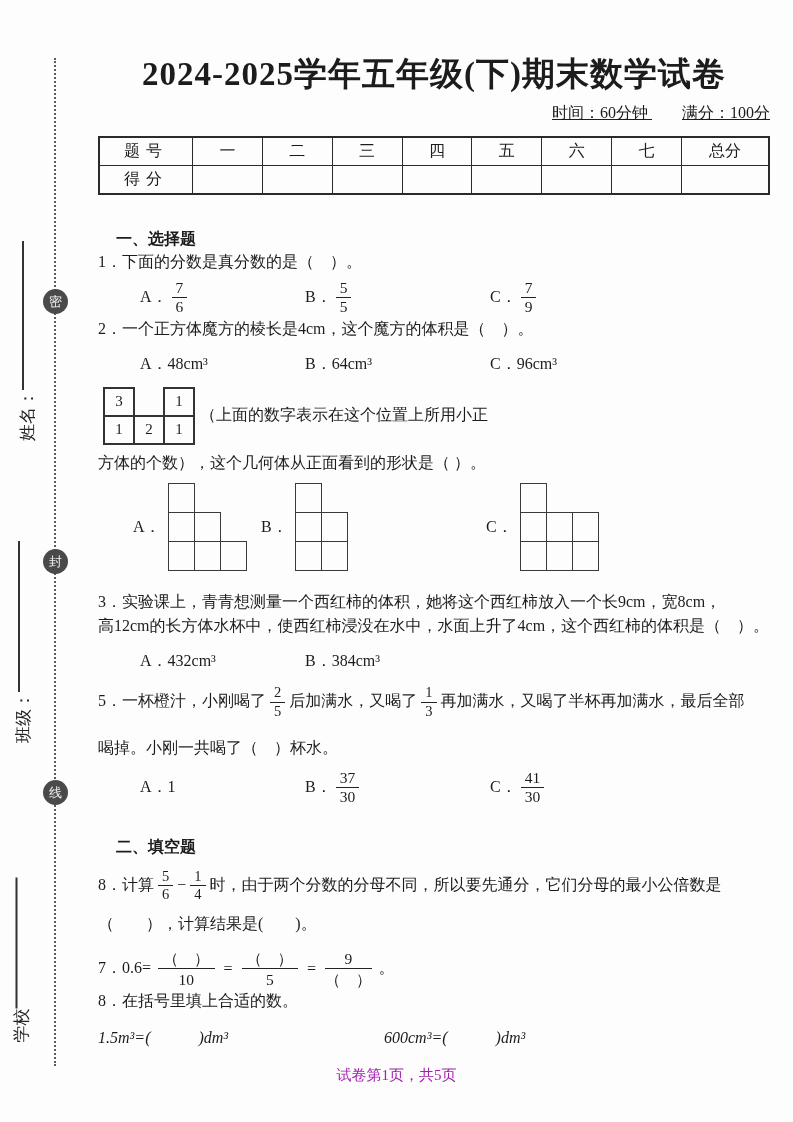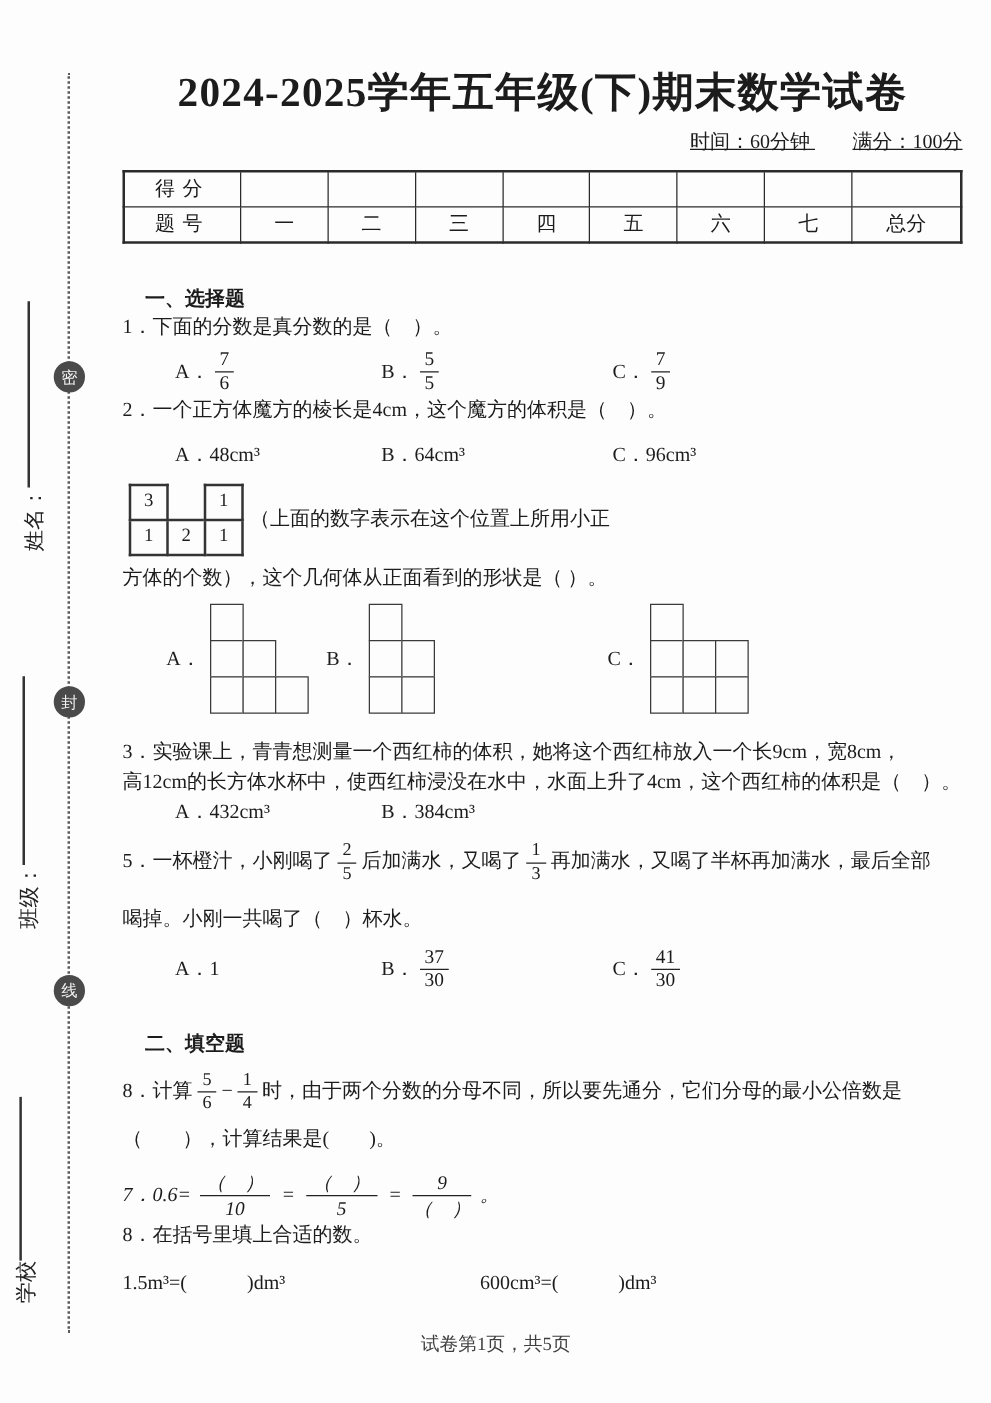--- a/index.html
+++ b/index.html
@@ -51,30 +51,30 @@
   .vgrid td.off{border:none;}
   
   .shapes-band{position:relative;height:96px;margin-top:8px;}
   .shape-group{position:absolute;display:flex;align-items:center;}
   .shape-group.g-a{left:35px;} .shape-group.g-b{left:163px;} .shape-group.g-c{left:388px;}
   .shape-label{margin-right:8px;}
   .shape{display:flex;flex-direction:column;align-items:flex-start;}
   .shape-row{display:flex;margin-top:-1px;}
   .shape-cell{width:25px;height:28px;border:1px solid #3a3a3a;margin-left:-1px;background:#fdfdfd;}
   
-  .q7-row{display:flex;align-items:center;margin-top:12px;font-style:italic;}
+  .q7-row{display:flex;align-items:center;margin-top:12px;}
   .bfrac{display:inline-block;text-align:center;margin:0 7px;font-size:15.5px;line-height:1.25;}
   .bfrac .fn{display:block;border-bottom:1.5px solid #222;padding:0 5px;}
   .bfrac .fd{display:block;padding-top:1px;}
   .q7-eq{margin:0 2px;}
   
-  .q8-vals{margin-top:14px;}
+  .q8-vals{margin-top:14px;font-style:italic;}
   .q8-item1{display:inline-block;width:282px;}
   
-  .footer{position:absolute;left:0;right:0;top:1066px;text-align:center;font-size:15px;color:#404040;}
+  .footer{position:absolute;left:0;right:0;top:1066px;text-align:center;font-size:15px;color:#a21caf;}
 </style>
 </head>
 <body>
 
 <div class="page">
 
   <div class="seal-line"></div>
   <div class="seal-circle c1">密</div>
   <div class="seal-circle c2">封</div>
   <div class="seal-circle c3">线</div>
@@ -97,40 +97,40 @@
     <h1 class="title">2024-2025学年五年级(下)期末数学试卷</h1>
 
     <div class="meta">
       <span class="meta-time">时间：60分钟</span>
       <span class="meta-score">满分：100分</span>
     </div>
 
     <table class="score-table">
       <tbody>
           <tr>
-        <td class="col-first">得分</td>
-        <td></td>
-        <td></td>
-        <td></td>
-        <td></td>
-        <td></td>
-        <td></td>
-        <td></td>
-        <td class="col-last"></td>
-      </tr>
-      <tr>
         <td class="col-first">题号</td>
         <td>一</td>
         <td>二</td>
         <td>三</td>
         <td>四</td>
         <td>五</td>
         <td>六</td>
         <td>七</td>
         <td class="col-last">总分</td>
+      </tr>
+      <tr>
+        <td class="col-first">得分</td>
+        <td></td>
+        <td></td>
+        <td></td>
+        <td></td>
+        <td></td>
+        <td></td>
+        <td></td>
+        <td class="col-last"></td>
       </tr>
     </tbody>
       </table>
 
     <div class="sec-heading">一、选择题</div>
 
     <div class="q-text">1．下面的分数是真分数的是（　）。</div>
     <div class="opts-row" style="margin-top:4px;">
       <span class="opt-a">
         <span>A．</span>
@@ -227,21 +227,21 @@
               <div class="shape-cell"></div>
               <div class="shape-cell"></div>
               <div class="shape-cell"></div>
             </div>
           </div>
       </div>
     </div>
 
     <div class="q-text" style="margin-top:10px;">3．实验课上，青青想测量一个西红柿的体积，她将这个西红柿放入一个长9cm，宽8cm，</div>
     <div class="q-text">高12cm的长方体水杯中，使西红柿浸没在水中，水面上升了4cm，这个西红柿的体积是（　）。</div>
-    <div class="opts-row" style="">
+    <div class="opts-row" style="margin-top:12px;">
       <span class="opt-a">A．432cm³</span>
       <span class="opt-b">B．384cm³</span>
     </div>
 
     <div class="q-text" style="margin-top:12px;">
       <span>5．一杯橙汁，小刚喝了</span><span class="ifrac"><span class="fn">2</span><span class="fd">5</span></span><span>后加满水，又喝了</span><span class="ifrac"><span class="fn">1</span><span class="fd">3</span></span><span>再加满水，又喝了半杯再加满水，最后全部</span>
     </div>
     <div class="q-text" style="margin-top:16px;">喝掉。小刚一共喝了（　）杯水。</div>
     <div class="opts-row" style="margin-top:8px;">
       <span class="opt-a">A．1</span>

